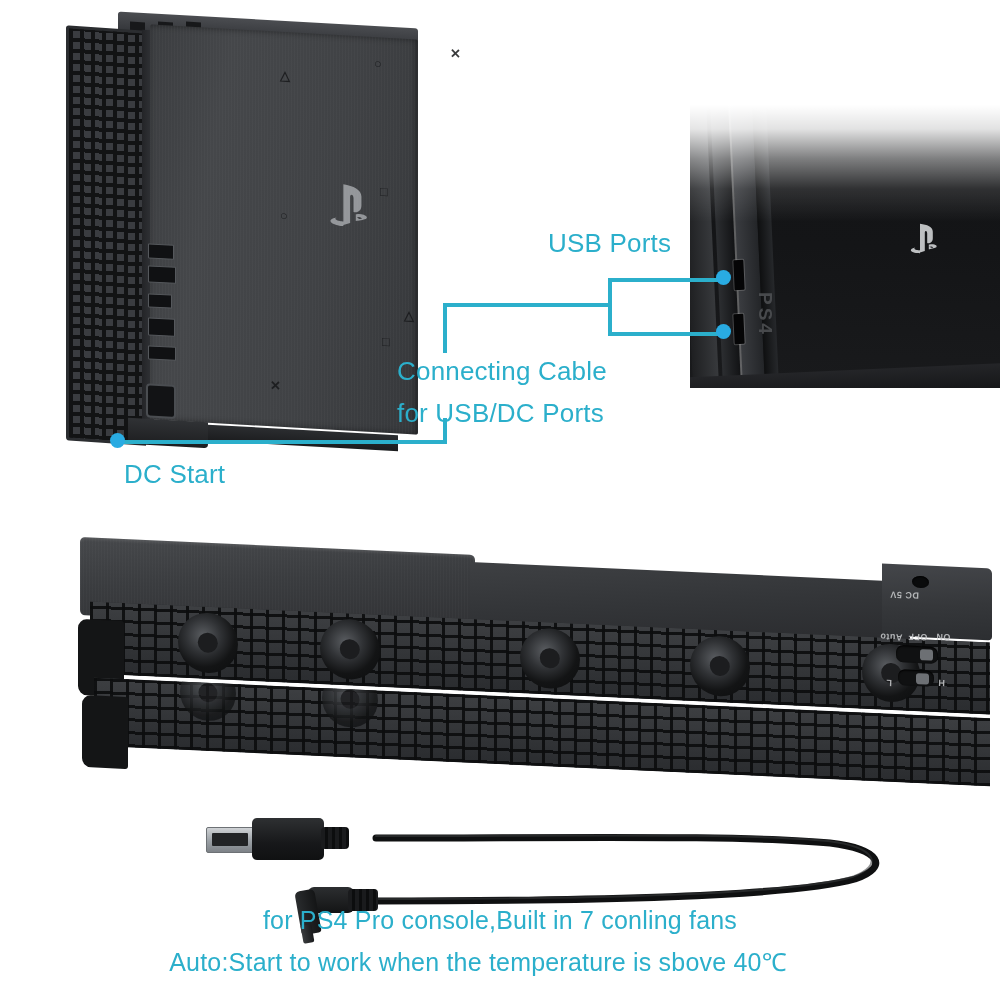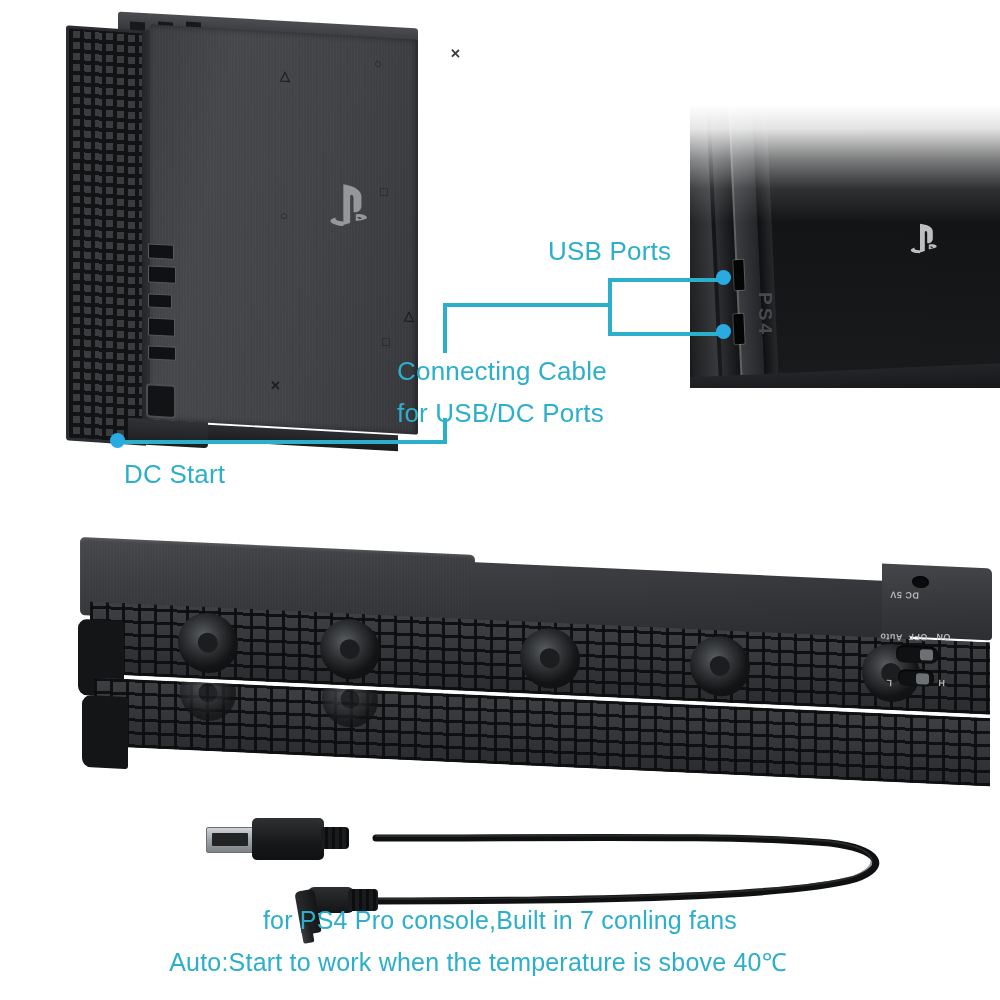--- a/index.html
+++ b/index.html
@@ -2,21 +2,21 @@
 <html><head>
 <meta charset="utf-8">
 <style>
   html,body{margin:0;padding:0;background:#fff;}
   body{width:1000px;height:1000px;overflow:hidden;
        font-family:"Liberation Sans",sans-serif;}
   #stage{position:relative;width:1000px;height:1000px;background:#ffffff;}
 
   .lbl{position:absolute;color:#2BAFCB;white-space:nowrap;letter-spacing:.2px;}
   .lbl-way{left:728px;top:52px;font-size:27px;}
-  .lbl-usb{left:548px;top:236px;font-size:26px;}
+  .lbl-usb{left:548px;top:228px;font-size:26px;}
   .lbl-conn1{left:397px;top:356px;font-size:26px;}
   .lbl-conn2{left:397px;top:398px;font-size:26px;}
   .lbl-dc{left:124px;top:459px;font-size:26px;}
   .lbl-foot1{left:0;top:906px;width:1000px;text-align:center;font-size:25px;}
   .lbl-foot2{left:0;top:944px;width:956px;text-align:center;font-size:25px;}
 
   .ln{position:absolute;background:#2BAFCB;}
   .dot{position:absolute;width:15px;height:15px;border-radius:50%;
        background:#29ABE2;}
 

